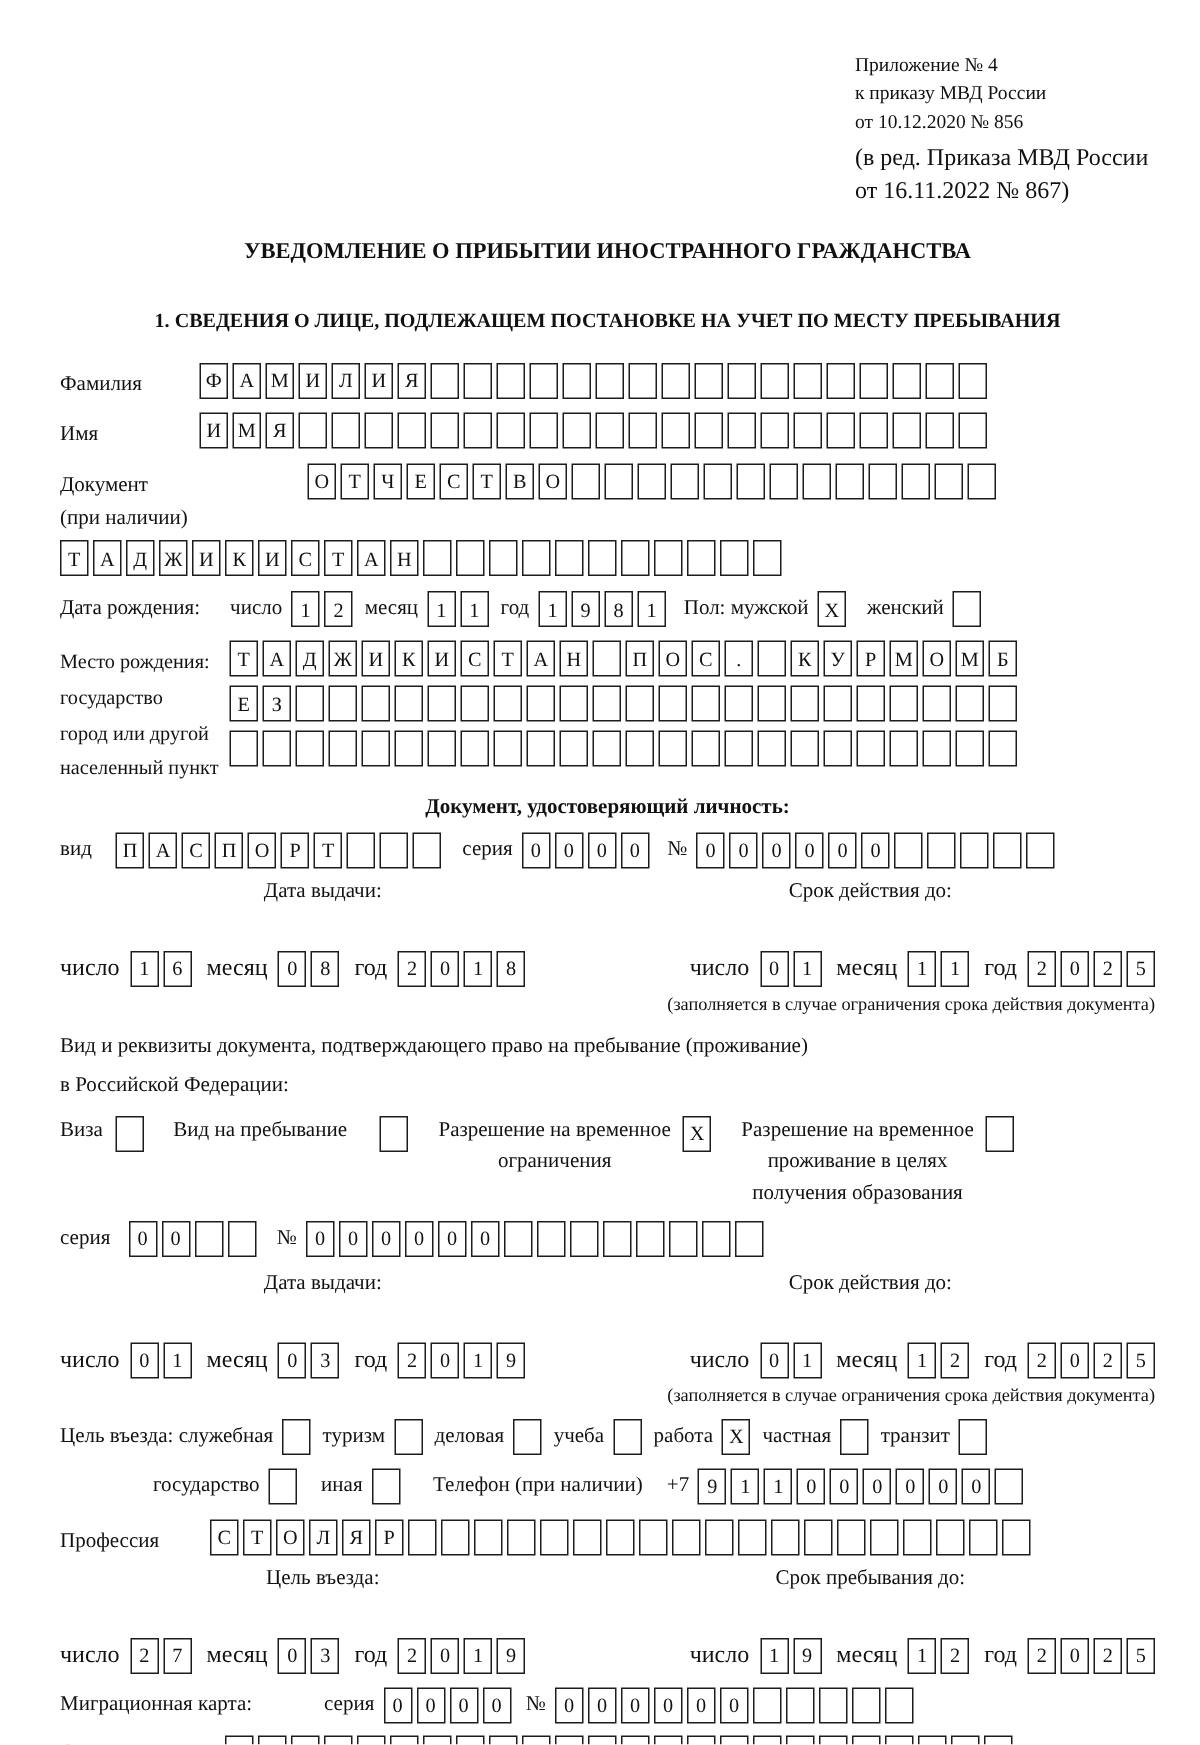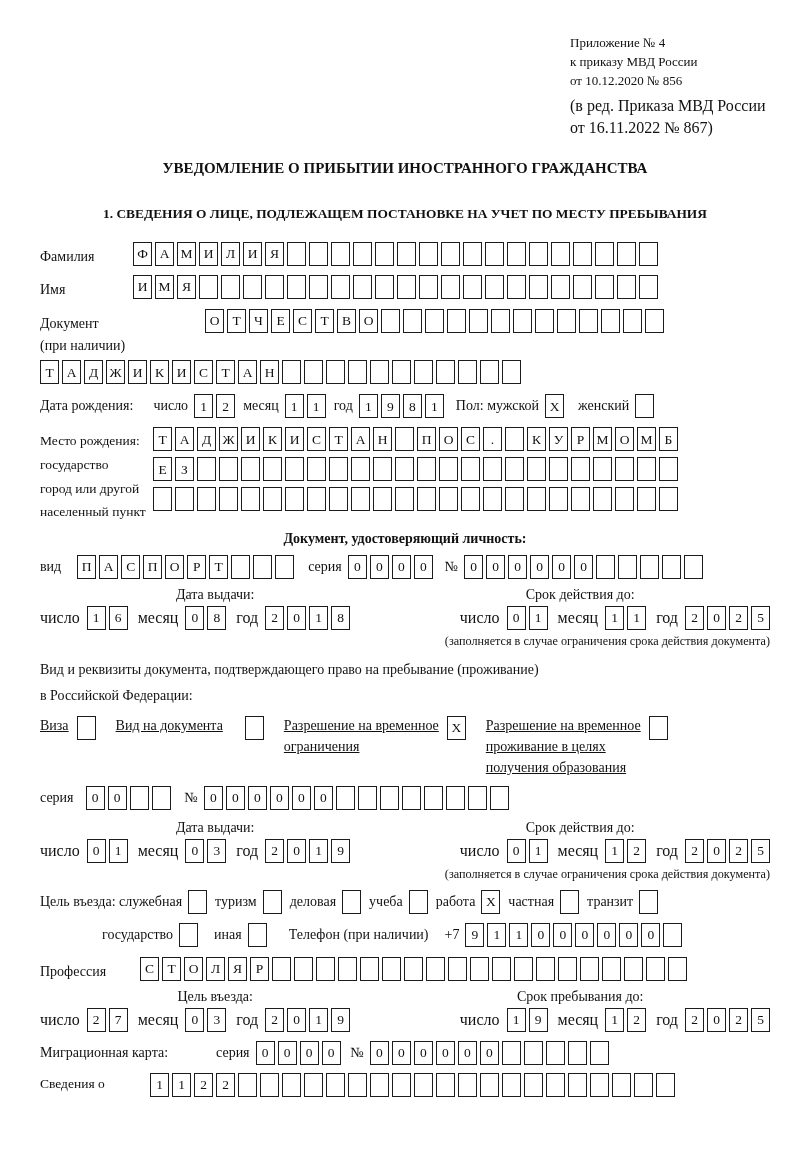--- a/index.html
+++ b/index.html
@@ -28,32 +28,32 @@
     font-size:13.5px; line-height:1; background:#fff;
   }
   .cellstack { display:flex; flex-direction:column; gap:6px; }
   .inl { display:flex; align-items:center; flex-wrap:nowrap; font-size:14px;font-family:Liberation Serif, serif; }
   .inl > span.txt { padding:0 6px 0 8px; flex:none; }
   .inl > span.txt:first-child { padding-left:0; }
   .center-bold { text-align:center; font-weight:bold; font-size:14px; margin:8px 0 8px 0; }
   .plaintxt { font-size:14px; line-height:1.85; }
   
   .dates { display:flex; margin-bottom:4px; }
-  .dates .dcol { display:flex; flex-direction:column; }
+  .dates .dcol { display:flex; flex-direction:column;gap:28px; }
   .dates .dcol.left { flex:0 0 48%; }
   .dates .dcol.right { flex:1; }
   .dhead { text-align:center; font-size:14px; margin-bottom:3px; }
   .dline { display:flex; align-items:center; }
   .dline .txt { padding:0 7px 0 0; }
   .dline .txt.mid { padding-left:10px; }
   .note-r { text-align:right; font-size:12.2px; margin:2px 0 8px 0; }
   
   .optrow { display:flex; align-items:flex-start; margin-bottom:8px; font-size:14px; }
   .opt { display:flex; align-items:flex-start; }
-  .opt .olabel { line-height:1.5; padding-right:8px;text-decoration:underline; }
+  .opt .olabel { text-align:center; line-height:1.5; padding-right:8px; }
   .opt .cell { margin-top:1px; } .gap14 { width:14px; flex:none; } .gap20 { width:20px; flex:none; }
   .checkbox { font-weight:normal; }
 </style>
 </head>
 <body>
 
 <div class="page">
 
   <div class="hdr">
     <div>Приложение № 4</div>
@@ -394,21 +394,21 @@
     <div>в Российской Федерации:</div>
   </div>
 
   <div class="optrow" style="margin-top:6px;">
     <span class="opt">
       <span class="olabel">Виза</span>
       <span class="cell checkbox"></span>
     </span>
     <span class="gap20"></span>
     <span class="opt">
-      <span class="olabel">Вид на документа</span>
+      <span class="olabel">Вид на пребывание</span>
       <span class="gap14"></span>
       <span class="cell checkbox"></span>
     </span>
     <span class="gap20"></span>
     <span class="opt">
       <span class="olabel">
         <div>Разрешение на временное</div>
         <div>ограничения</div>
       </span>
       <span class="cell checkbox">X</span>

